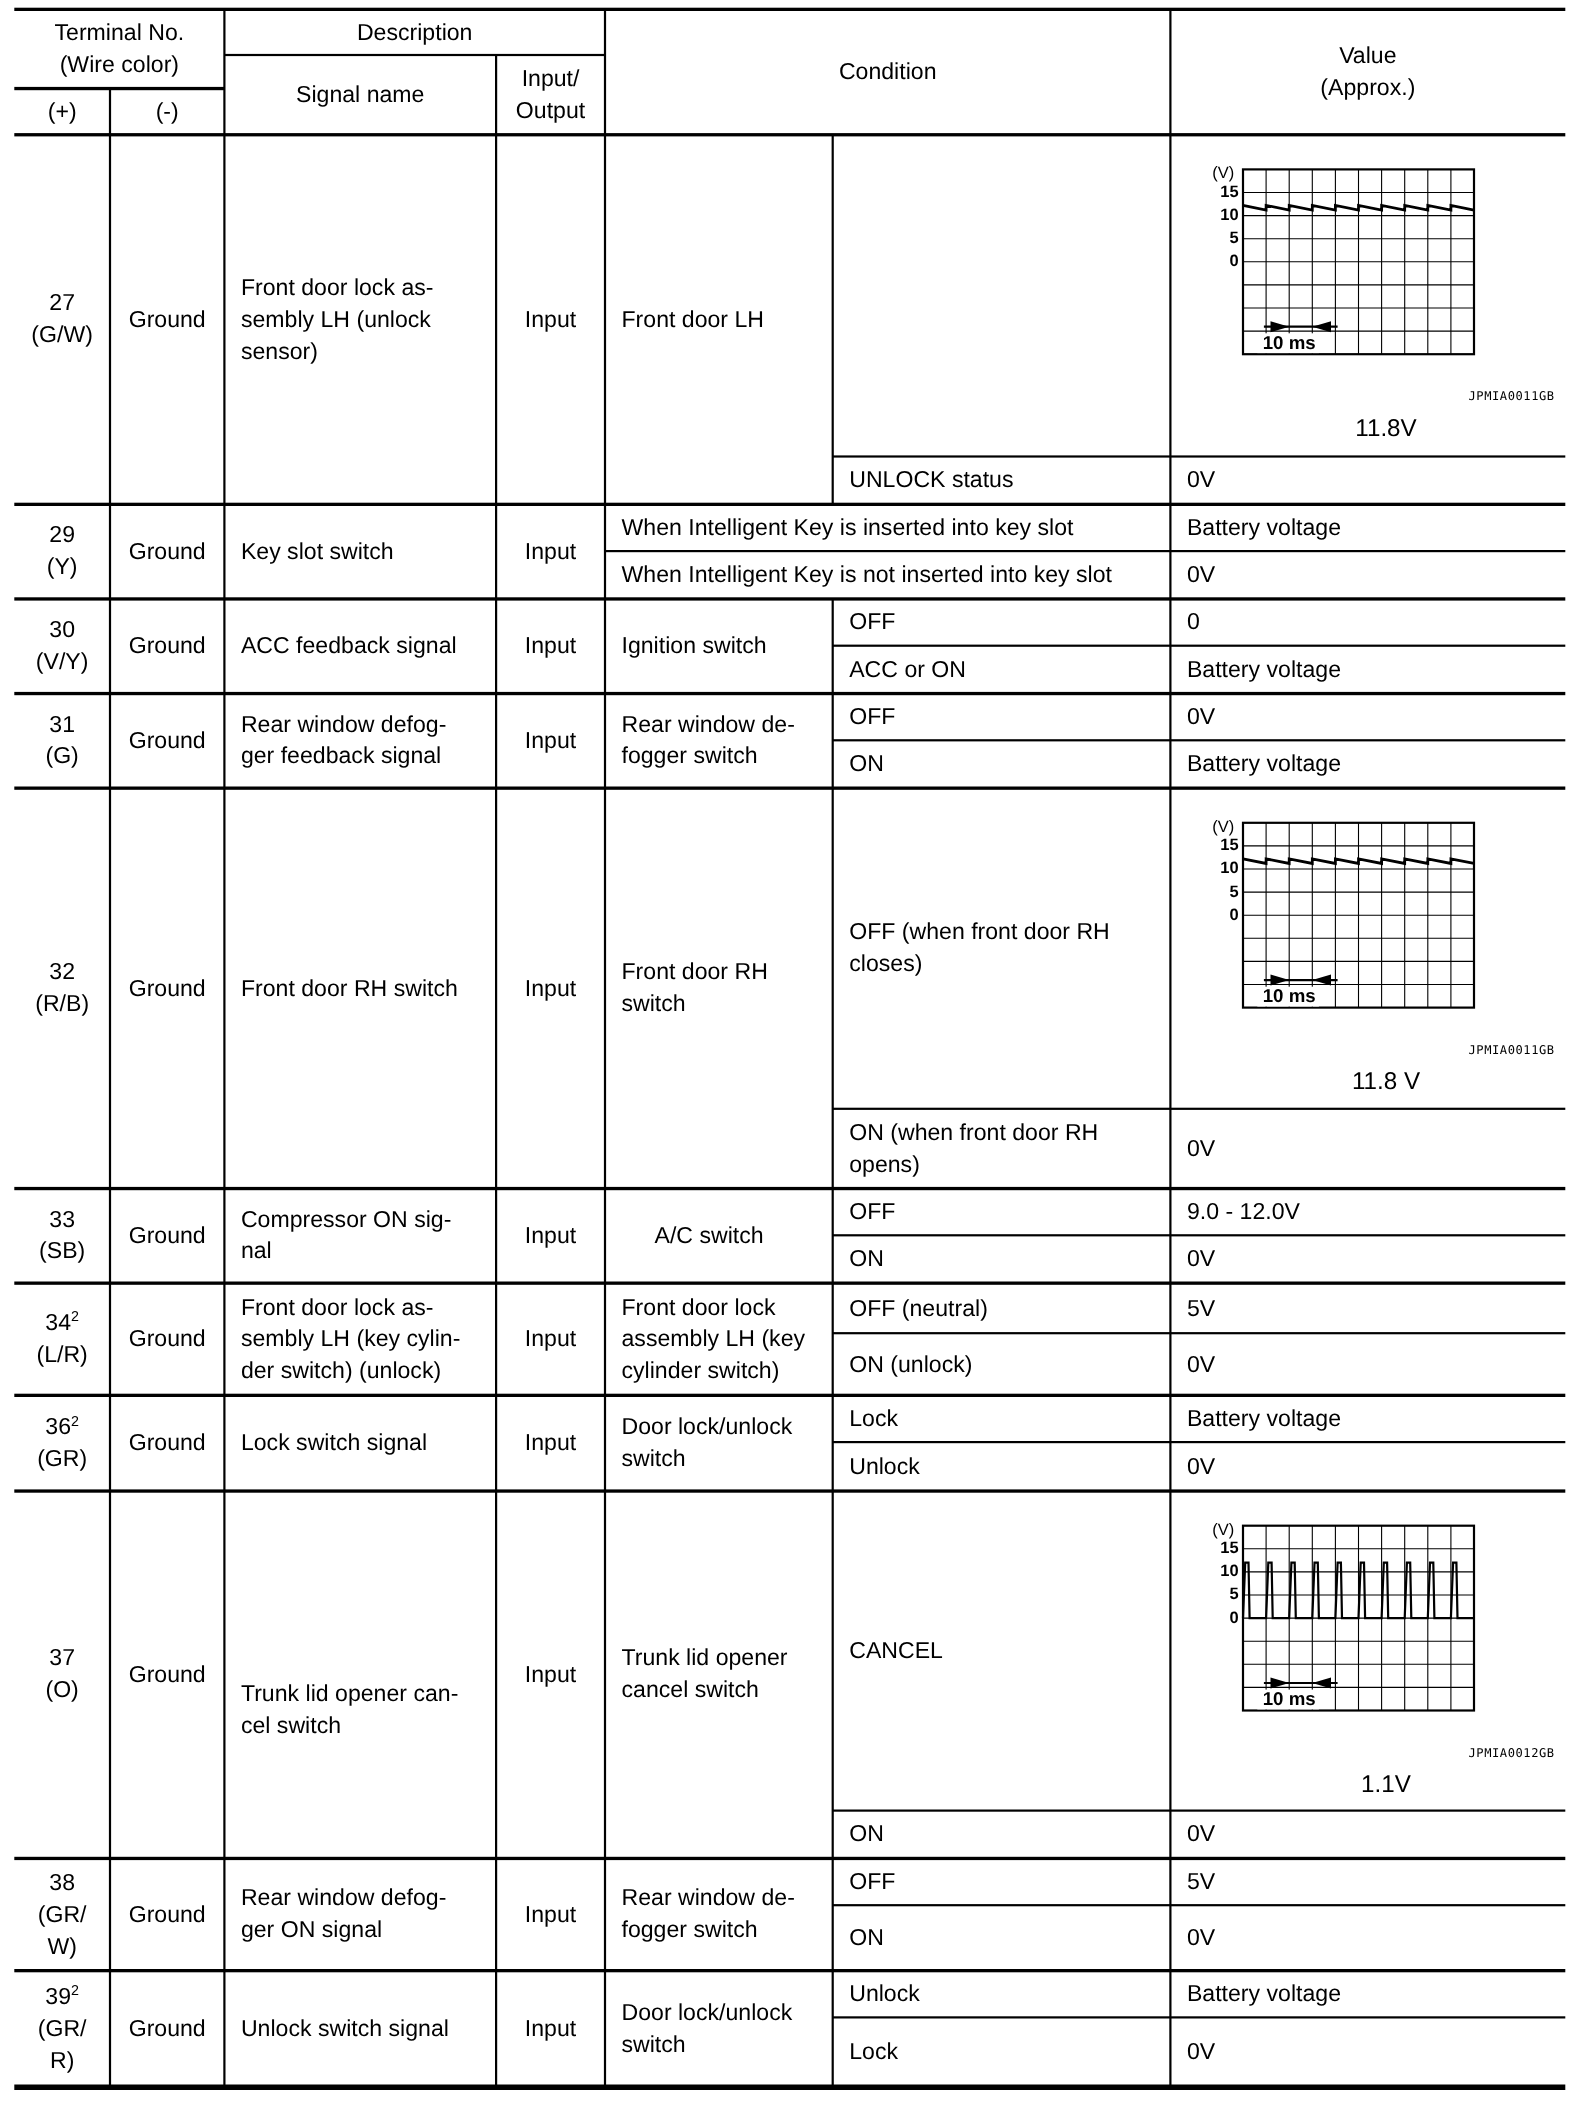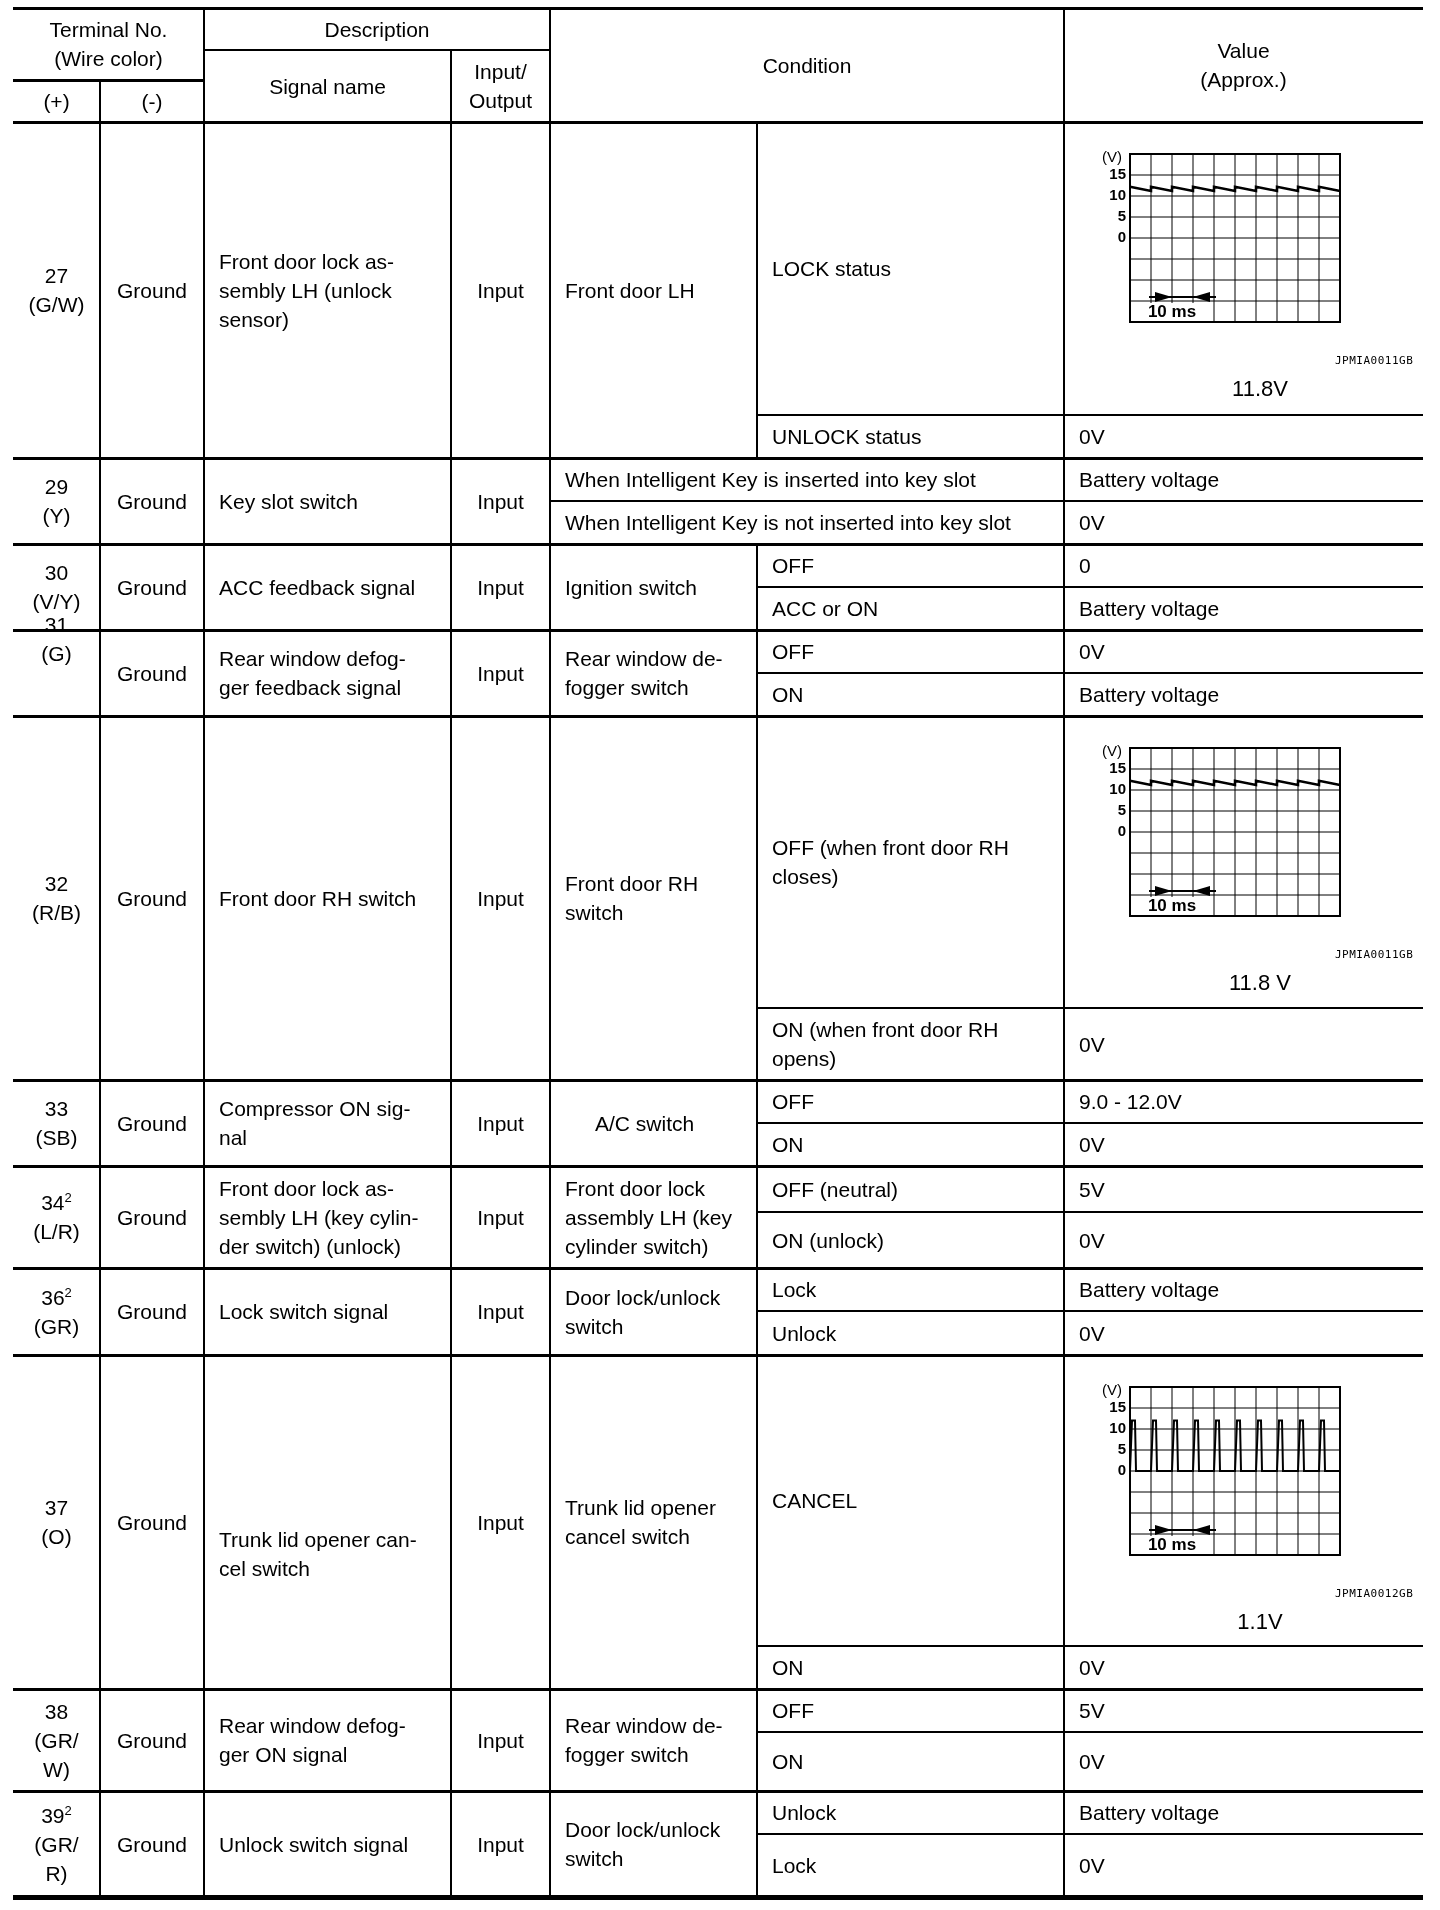--- a/index.html
+++ b/index.html
@@ -69,23 +69,20 @@
     <div class="cell left" style="left: 204px; top: 122px; width: 247px; height: 336px;">
       <span>Front door lock as-
 sembly LH (unlock
 sensor)</span>
     </div>
     <div class="cell center" style="left: 451px; top: 122px; width: 99px; height: 336px;">
       <span>Input</span>
     </div>
     <div class="cell left" style="left: 550px; top: 122px; width: 207px; height: 336px;">
       <span>Front door LH</span>
-    </div>
-    <div class="cell left" style="left: 757px; top: 122px; width: 307px; height: 293px;">
-      <span>LOCK status</span>
     </div>
     <div class="scope" style="left: 1100px; top: 142px; width: 330px; height: 273px;">
       <svg width="250" height="196" viewBox="0 0 250 196" xmlns="http://www.w3.org/2000/svg">
         <rect x="30" y="12" width="210" height="168" fill="#fff" stroke="#000" stroke-width="2"></rect>
         <line x1="51" y1="12" x2="51" y2="180" stroke="#000" stroke-width="1"></line>
         <line x1="72" y1="12" x2="72" y2="180" stroke="#000" stroke-width="1"></line>
         <line x1="93" y1="12" x2="93" y2="180" stroke="#000" stroke-width="1"></line>
         <line x1="114" y1="12" x2="114" y2="180" stroke="#000" stroke-width="1"></line>
         <line x1="135" y1="12" x2="135" y2="180" stroke="#000" stroke-width="1"></line>
         <line x1="156" y1="12" x2="156" y2="180" stroke="#000" stroke-width="1"></line>
@@ -189,21 +186,21 @@
       <span>Battery voltage</span>
     </div>
     <div class="hl" style="left: 13px; width: 1410px; top: 629px; height: 3px;"></div>
     <div class="hl" style="left: 757px; width: 666px; top: 586px; height: 2px;"></div>
     <div class="vl" style="left: 99px; width: 2px; top: 544px; height: 86px;"></div>
     <div class="vl" style="left: 203px; width: 2px; top: 544px; height: 86px;"></div>
     <div class="vl" style="left: 450px; width: 2px; top: 544px; height: 86px;"></div>
     <div class="vl" style="left: 549px; width: 2px; top: 544px; height: 86px;"></div>
     <div class="vl" style="left: 1063px; width: 2px; top: 544px; height: 86px;"></div>
     <div class="vl" style="left: 756px; width: 2px; top: 544px; height: 86px;"></div>
-    <div class="cell center" style="left: 13px; top: 596px; width: 87px; height: 86px;">
+    <div class="cell center" style="left: 13px; top: 630px; width: 87px; height: 86px;">
       <span>31
 (G)</span>
     </div>
     <div class="cell center" style="left: 100px; top: 630px; width: 104px; height: 86px;">
       <span>Ground</span>
     </div>
     <div class="cell left" style="left: 204px; top: 630px; width: 247px; height: 86px;">
       <span>Rear window defog-
 ger feedback signal</span>
     </div>

